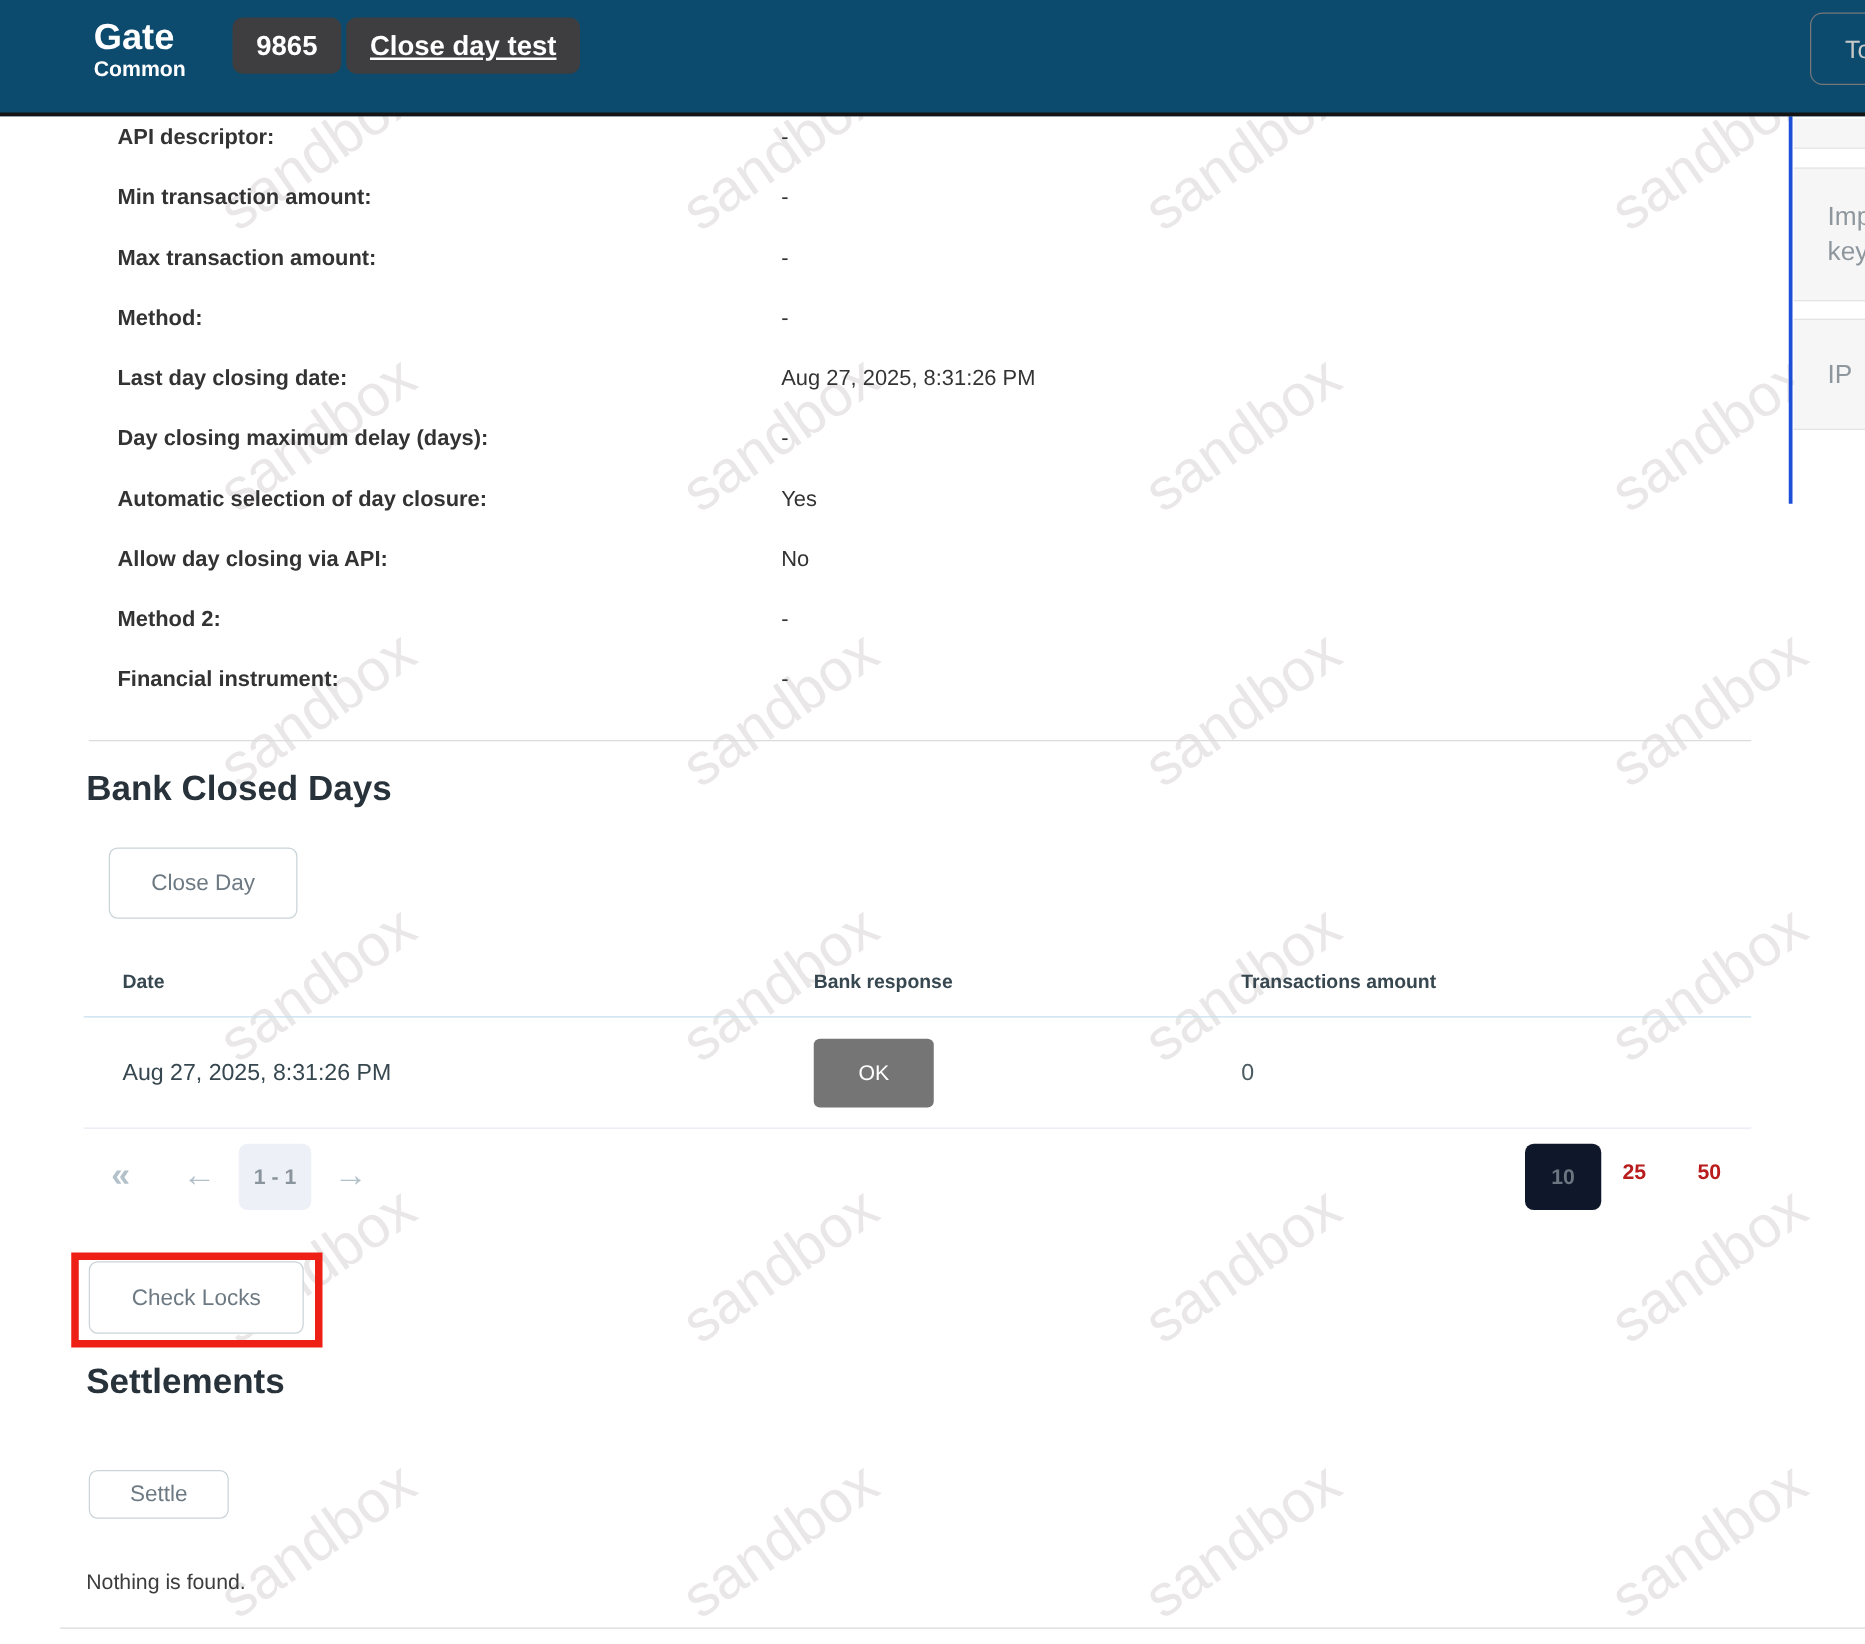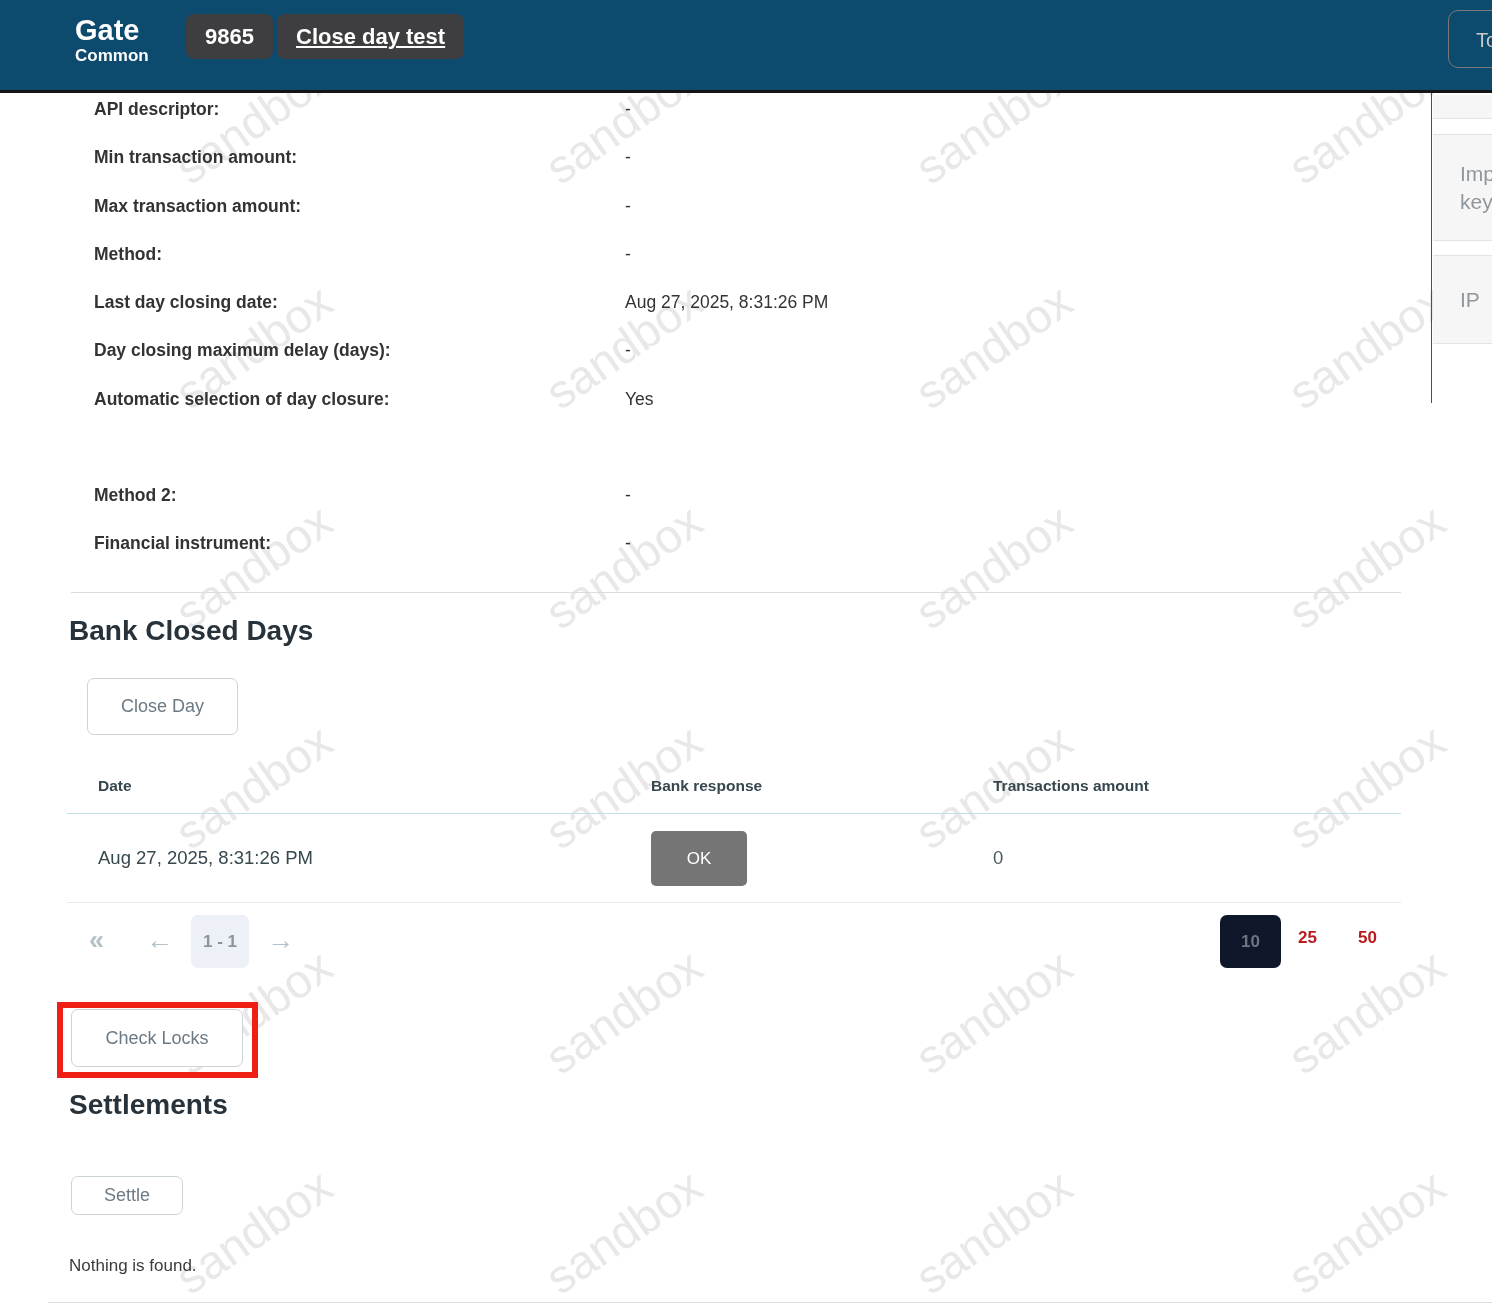--- a/index.html
+++ b/index.html
@@ -57,21 +57,21 @@
   .ps-opt{position:absolute;top:928px;font-size:17px;font-weight:bold;color:#b91c1c;cursor:pointer;}
 
   
   .red-box{position:absolute;left:57px;top:1002px;width:201px;height:76px;
            border:6px solid #ee2015;box-sizing:border-box;z-index:2;pointer-events:none;}
 
   .note{position:absolute;left:69px;top:1256px;font-size:17px;color:#3c3c3c;}
 
   
   .sidebar{position:absolute;left:1431px;top:93px;width:61px;height:310px;
-           border-left:1px solid #1d4ed8;z-index:2;box-sizing:border-box;}
+           border-left:3px solid #1d4ed8;z-index:2;box-sizing:border-box;}
   .sb-panel{position:absolute;left:1px;width:70px;background:#f6f6f6;
             border-top:1px solid #e3e3e3;border-bottom:1px solid #e3e3e3;
             color:#8f979e;font-size:21px;box-sizing:border-box;cursor:pointer;}
   .sb-p1{top:2px;height:24px;border-top:none;}
   .sb-p2{top:41px;height:107px;padding:25px 0 0 27px;line-height:28px;width:80px;}
   .sb-p3{top:162px;height:89px;padding-left:27px;display:flex;align-items:center;}
 </style>
 </head>
 <body>
 
@@ -137,20 +137,24 @@
         <span class="fvalue">Aug 27, 2025, 8:31:26 PM</span>
       </div>
     <div class="frow" style="top:340px">
         <span class="flabel">Day closing maximum delay (days):</span>
         <span class="fvalue">-</span>
       </div>
     <div class="frow" style="top:389px">
         <span class="flabel">Automatic selection of day closure:</span>
         <span class="fvalue">Yes</span>
       </div>
+    <div class="frow" style="top:437px">
+        <span class="flabel">Allow day closing via API:</span>
+        <span class="fvalue">No</span>
+      </div>
     <div class="frow" style="top:485px">
         <span class="flabel">Method 2:</span>
         <span class="fvalue">-</span>
       </div>
     <div class="frow" style="top:533px">
         <span class="flabel">Financial instrument:</span>
         <span class="fvalue">-</span>
       </div>
 
     <div class="divider" style="top:592px;left:71px;width:1330px;"></div>

